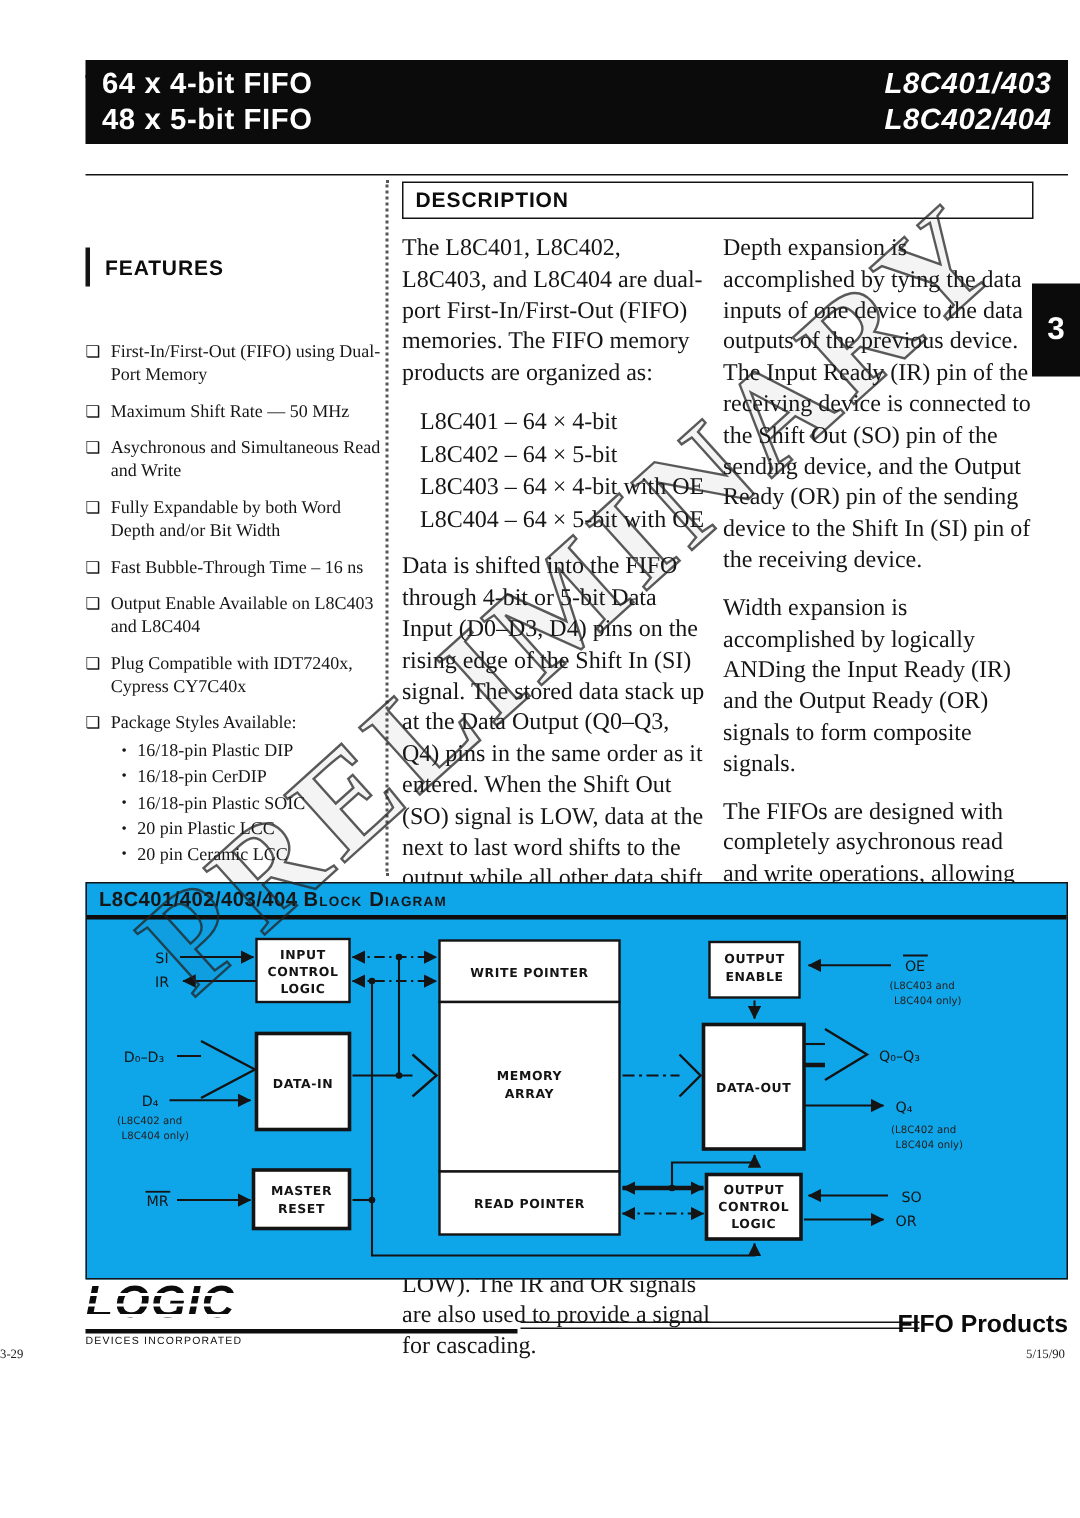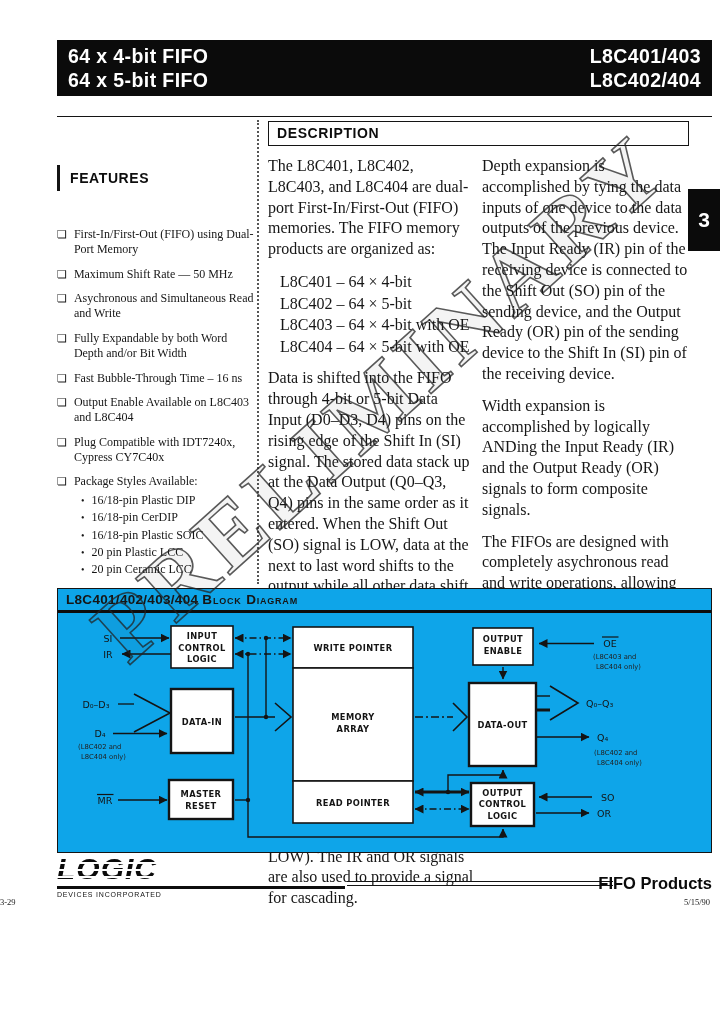--- a/index.html
+++ b/index.html
@@ -6,21 +6,21 @@
   html,body { width:720px; height:1012px; background:#ffffff; }
   body { font-family:"Liberation Serif", "DejaVu Serif", serif; color:#161616; position:relative; overflow:hidden; }
   .abs { position:absolute; }
 
   
   .rule-thin { background:#141414; }
   .headerbar { left:57px; top:40px; width:655px; height:56px; background:#0b0b0b;
     display:flex; justify-content:space-between; align-items:center; padding:0 11px; }
   .headerbar .hl { color:#fff; font-family:"Liberation Sans", sans-serif; font-weight:bold;
     font-size:19.5px; line-height:24px; letter-spacing:0.4px; }
-  .headerbar .right { text-align:left; }
+  .headerbar .right { text-align:left;font-style:italic; }
 
   
   .sec-title { font-family:"Liberation Sans", sans-serif; font-weight:bold; font-size:14px; letter-spacing:0.6px; color:#0d0d0d; }
   .features-head { border-left:3px solid #141414; padding-left:10px; height:26px; line-height:26px;margin-top:44px; }
   .desc-head { left:268px; top:121px; width:421px; height:25px; border:1.6px solid #141414;
     line-height:22px; padding-left:8px; }
 
   .col-divider { left:257px; top:120px; height:464px; width:0; border-left:2px dotted #555; }
 
   
@@ -74,21 +74,21 @@
   .page-date { right:10px; top:897px; font-size:8.5px; color:#222;margin-left:34px; }
 </style>
 </head>
 <body>
 
 <div class="abs rule-thin" style="left:57px;top:50px;width:68px;height:2px;"></div>
 
 <header class="abs headerbar">
   <div class="hl left">
     <div>64 x 4-bit FIFO</div>
-    <div>64 x 5-bit FIFO</div>
+    <div>48 x 5-bit FIFO</div>
   </div>
   <div class="hl right">
     <div>L8C401/403</div>
     <div>L8C402/404</div>
   </div>
 </header>
 
 <div class="abs rule-thin" style="left:57px;top:116px;width:655px;height:1.4px;"></div>
 <div class="abs col-divider"></div>
 

